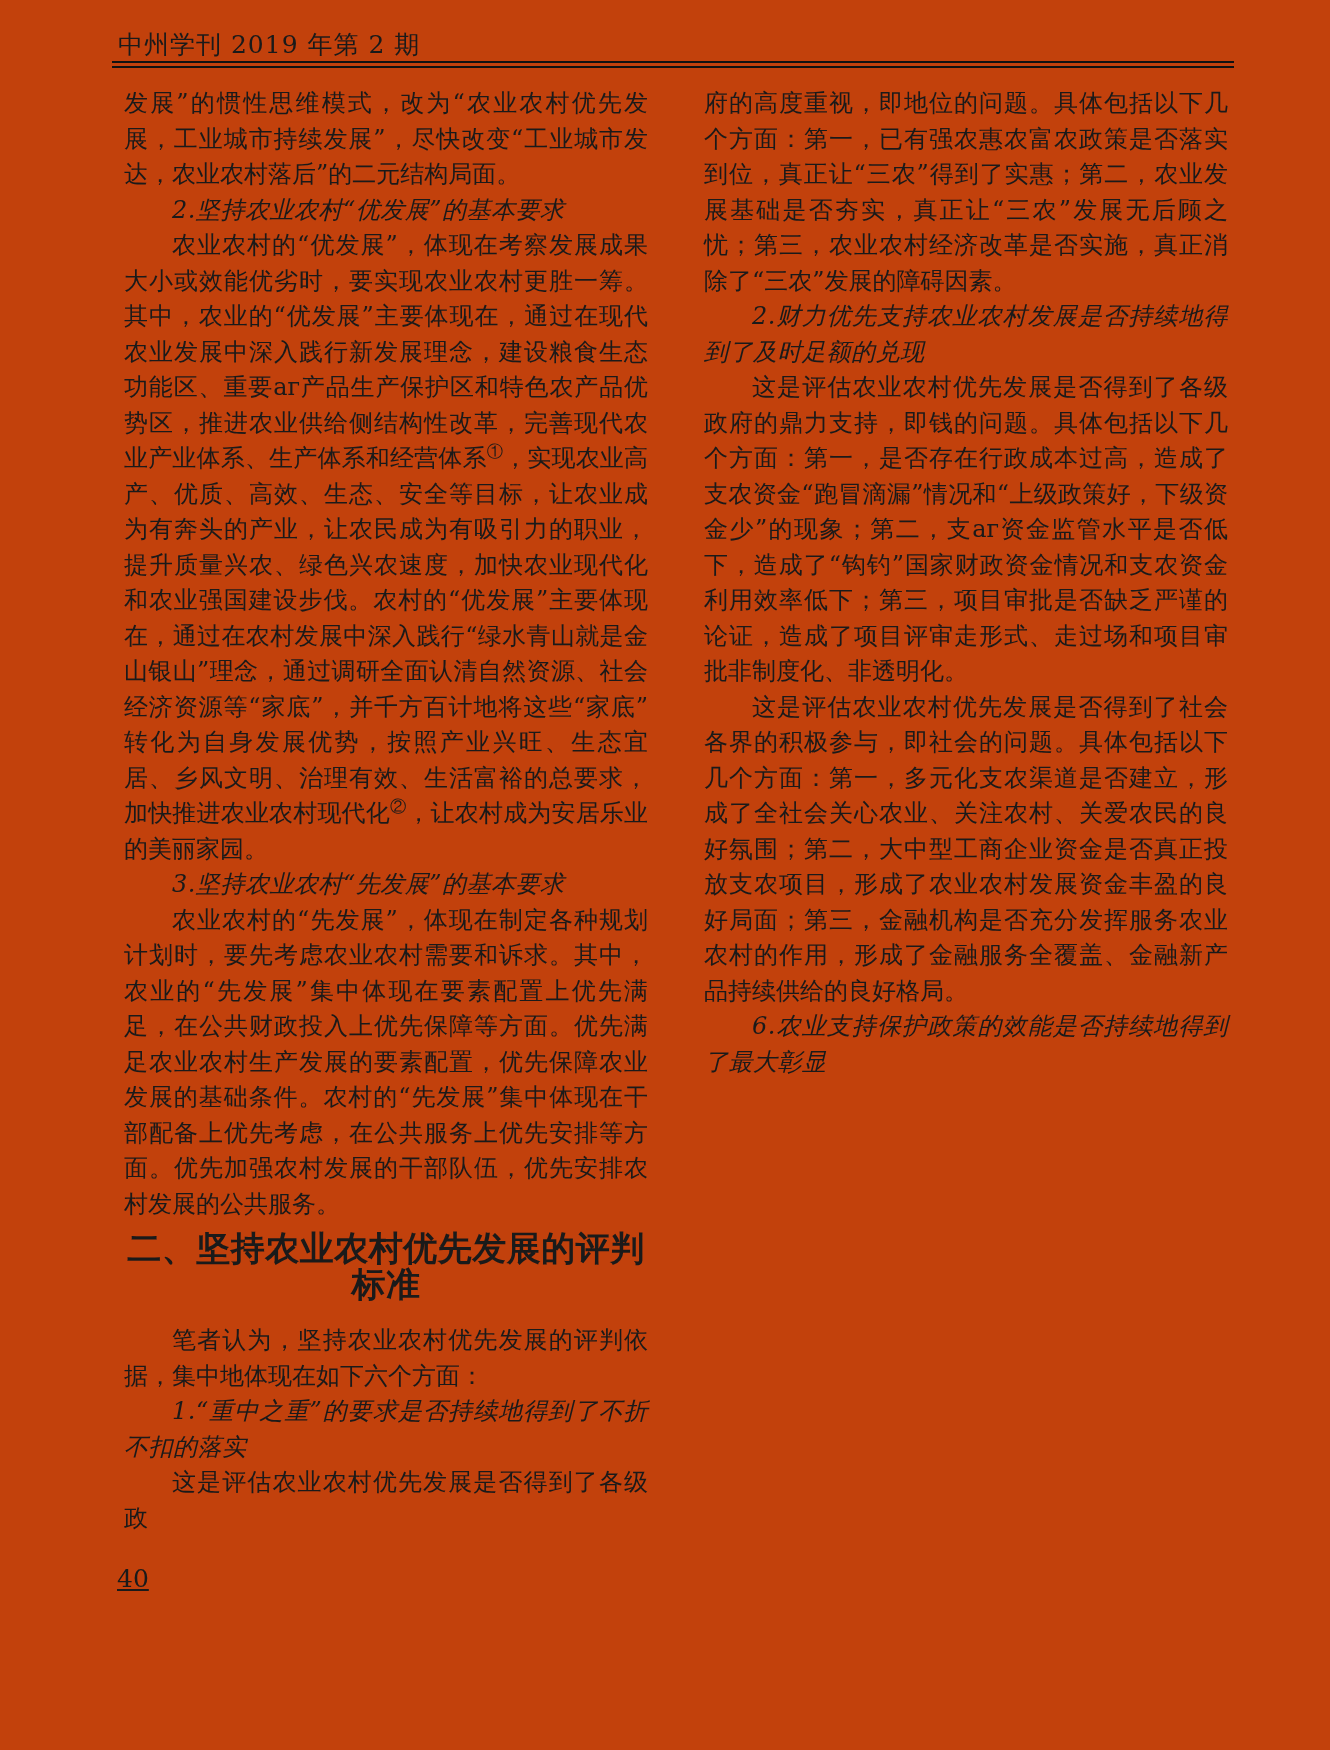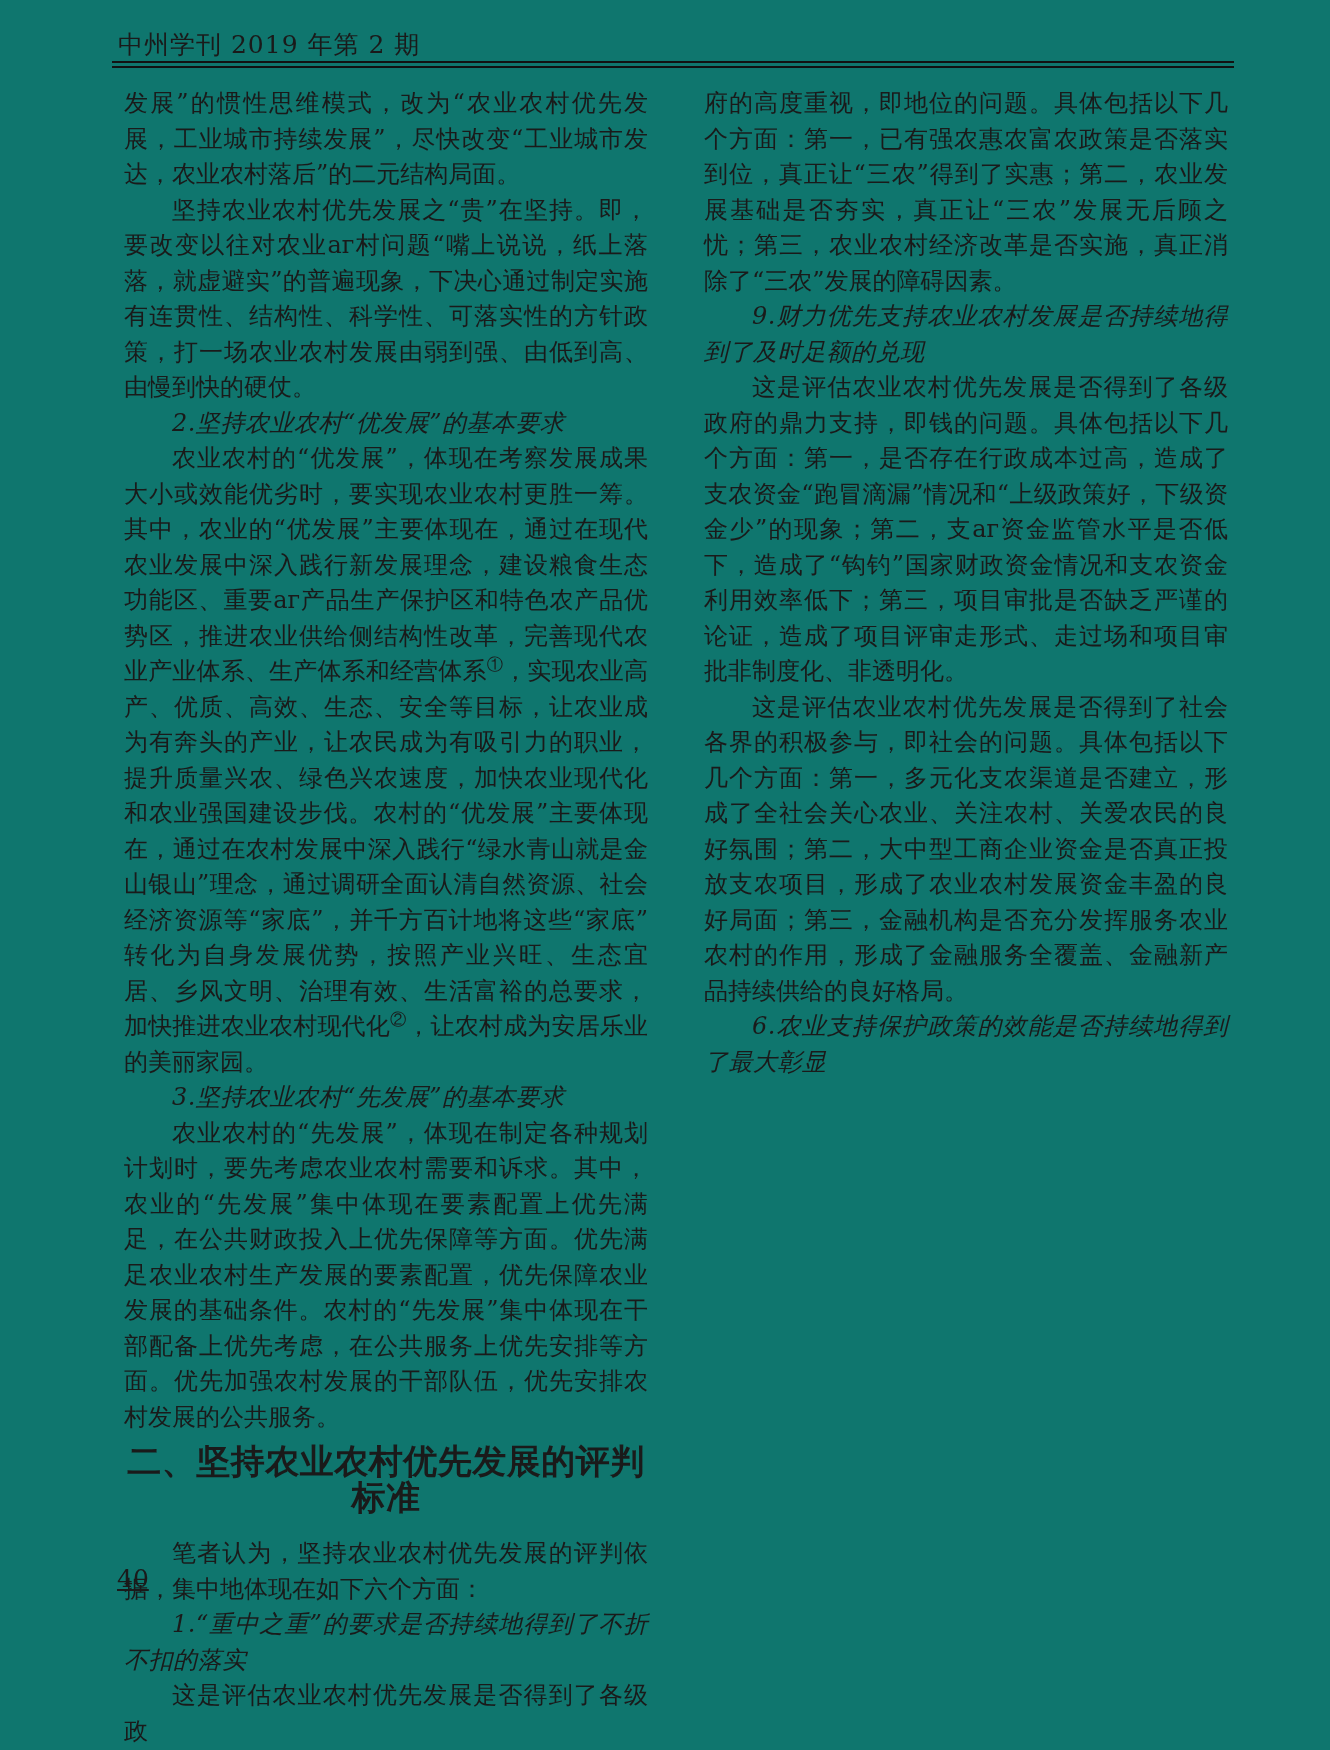--- a/index.html
+++ b/index.html
@@ -5,21 +5,21 @@
   html, body {
     margin: 0;
     padding: 0;
     background: #e8e8e8;
   }
   .page {
     position: relative;
     width: 1330px;
     height: 1750px;
     margin: 0 auto;
-    background: #0f766e;
+    background: #c2410c;
     font-family: "DejaVu Serif", "Liberation Serif", serif;
     color: #1a1a1a;
     overflow: hidden;
   }
   .running-head {
     position: absolute;
     left: 118px;
     top: 28px;
     font-size: 25px;
     letter-spacing: 1px;
@@ -93,33 +93,32 @@
 
 <div class="page">
 
   <div class="running-head">中州学刊 2019 年第 2 期</div>
 
   <div class="double-rule"></div>
 
   <div class="columns">
     <div class="column" id="col-left">
         <p class="continuation">发展”的惯性思维模式，改为“农业农村优先发展，工业城市持续发展”，尽快改变“工业城市发达，农业农村落后”的二元结构局面。</p>
-        <p class="paragraph">坚持农业农村优先发展之“贵”在坚持。即，要改变以往对农业аг村问题“嘴上说说，纸上落落，就虚避实”的普遍现象，下决心通过制定实施有连贯性、结构性、科学性、可落实性的方针政策，打一场农业农村发展由弱到强、由低到高、由慢到快的硬仗。</p>
         <p class="subheading">2.坚持农业农村“优发展”的基本要求</p>
         <p class="paragraph">农业农村的“优发展”，体现在考察发展成果大小或效能优劣时，要实现农业农村更胜一筹。其中，农业的“优发展”主要体现在，通过在现代农业发展中深入践行新发展理念，建设粮食生态功能区、重要аг产品生产保护区和特色农产品优势区，推进农业供给侧结构性改革，完善现代农业产业体系、生产体系和经营体系<sup class="fn">①</sup>，实现农业高产、优质、高效、生态、安全等目标，让农业成为有奔头的产业，让农民成为有吸引力的职业，提升质量兴农、绿色兴农速度，加快农业现代化和农业强国建设步伐。农村的“优发展”主要体现在，通过在农村发展中深入践行“绿水青山就是金山银山”理念，通过调研全面认清自然资源、社会经济资源等“家底”，并千方百计地将这些“家底”转化为自身发展优势，按照产业兴旺、生态宜居、乡风文明、治理有效、生活富裕的总要求，加快推进农业农村现代化<sup class="fn">②</sup>，让农村成为安居乐业的美丽家园。</p>
         <p class="subheading">3.坚持农业农村“先发展”的基本要求</p>
         <p class="paragraph">农业农村的“先发展”，体现在制定各种规划计划时，要先考虑农业农村需要和诉求。其中，农业的“先发展”集中体现在要素配置上优先满足，在公共财政投入上优先保障等方面。优先满足农业农村生产发展的要素配置，优先保障农业发展的基础条件。农村的“先发展”集中体现在干部配备上优先考虑，在公共服务上优先安排等方面。优先加强农村发展的干部队伍，优先安排农村发展的公共服务。</p>
         <p class="section-heading">二、坚持农业农村优先发展的评判标准</p>
         <p class="paragraph">笔者认为，坚持农业农村优先发展的评判依据，集中地体现在如下六个方面：</p>
         <p class="subheading">1.“重中之重”的要求是否持续地得到了不折不扣的落实</p>
         <p class="paragraph">这是评估农业农村优先发展是否得到了各级政</p>
       </div>
     <div class="column" id="col-right">
         <p class="continuation">府的高度重视，即地位的问题。具体包括以下几个方面：第一，已有强农惠农富农政策是否落实到位，真正让“三农”得到了实惠；第二，农业发展基础是否夯实，真正让“三农”发展无后顾之忧；第三，农业农村经济改革是否实施，真正消除了“三农”发展的障碍因素。</p>
-        <p class="subheading">9.财力优先支持农业农村发展是否持续地得到了及时足额的兑现</p>
+        <p class="subheading">2.财力优先支持农业农村发展是否持续地得到了及时足额的兑现</p>
         <p class="paragraph">这是评估农业农村优先发展是否得到了各级政府的鼎力支持，即钱的问题。具体包括以下几个方面：第一，是否存在行政成本过高，造成了支农资金“跑冒滴漏”情况和“上级政策好，下级资金少”的现象；第二，支аг资金监管水平是否低下，造成了“钩钓”国家财政资金情况和支农资金利用效率低下；第三，项目审批是否缺乏严谨的论证，造成了项目评审走形式、走过场和项目审批非制度化、非透明化。</p>
         <p class="paragraph">这是评估农业农村优先发展是否得到了社会各界的积极参与，即社会的问题。具体包括以下几个方面：第一，多元化支农渠道是否建立，形成了全社会关心农业、关注农村、关爱农民的良好氛围；第二，大中型工商企业资金是否真正投放支农项目，形成了农业农村发展资金丰盈的良好局面；第三，金融机构是否充分发挥服务农业农村的作用，形成了金融服务全覆盖、金融新产品持续供给的良好格局。</p>
         <p class="subheading">6.农业支持保护政策的效能是否持续地得到了最大彰显</p>
       </div>
   </div>
 
   <div class="page-number">40</div>
 
 </div>
 

